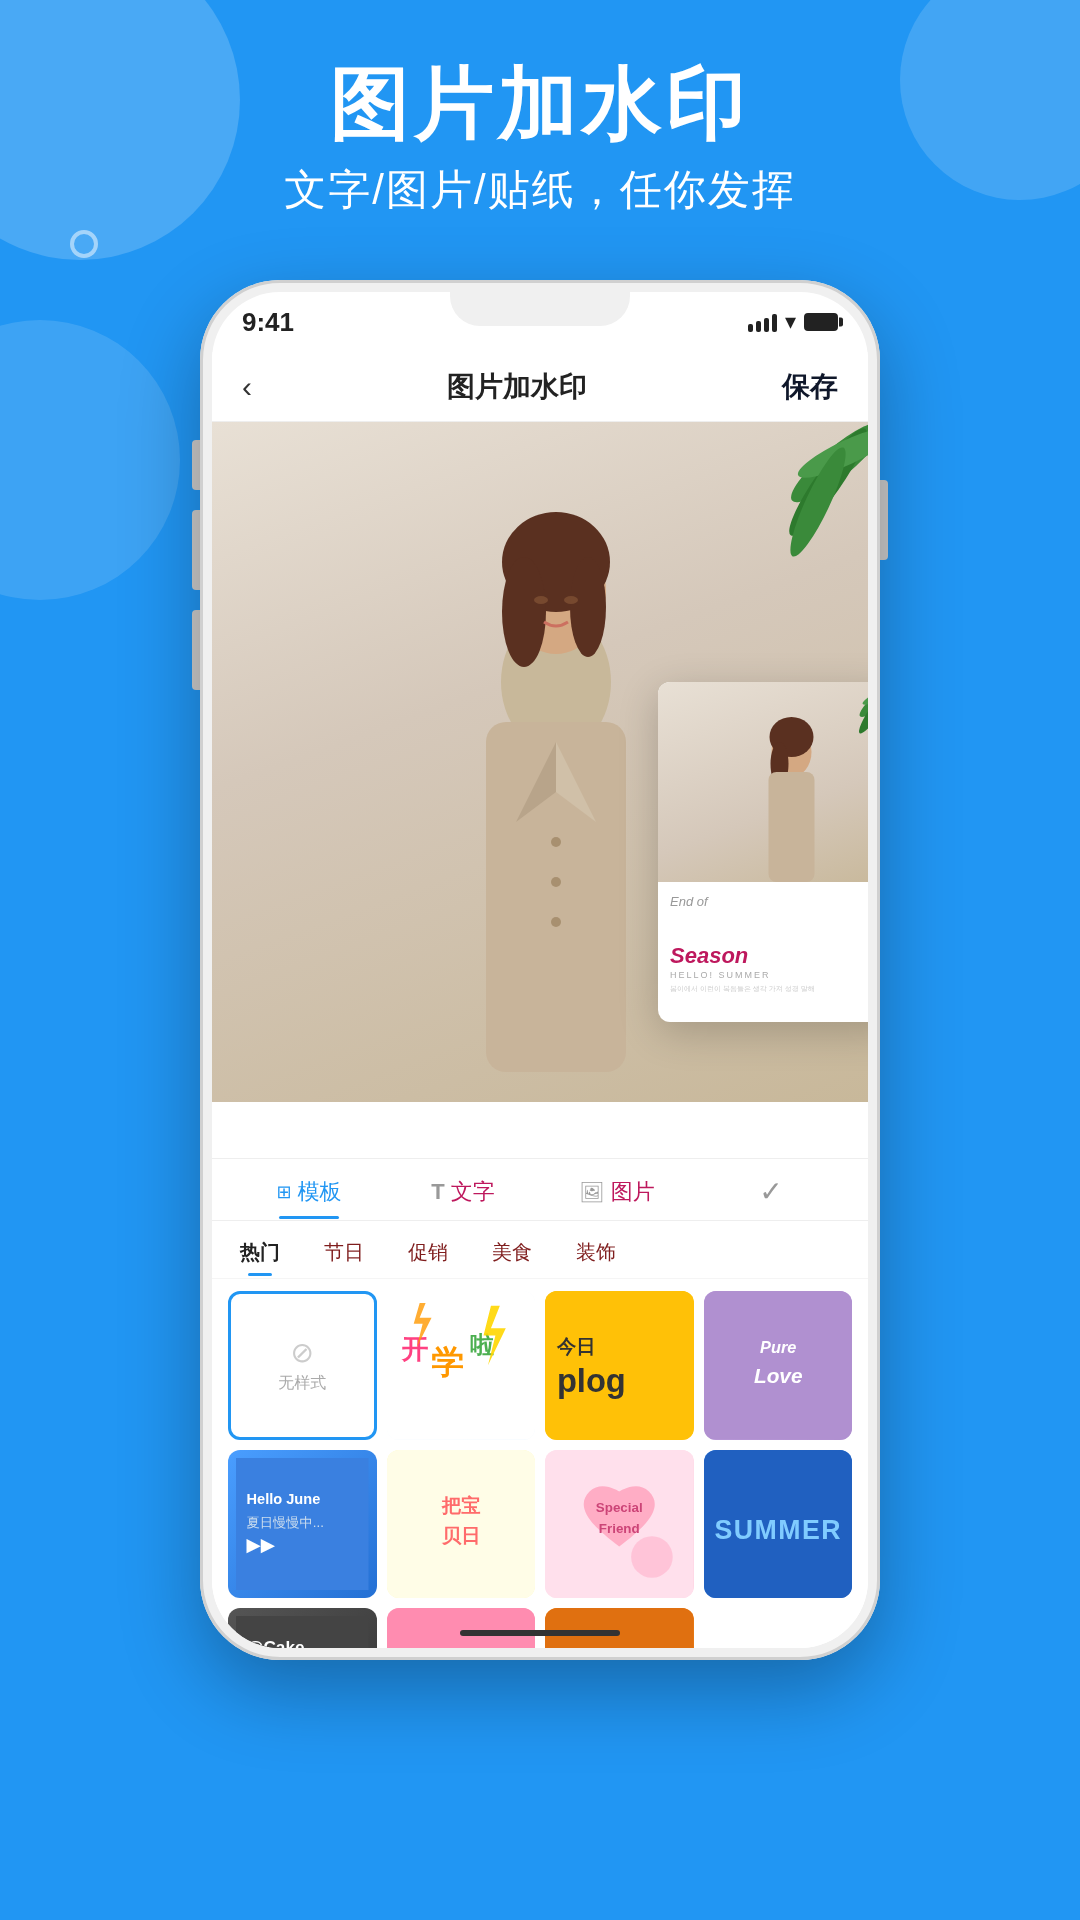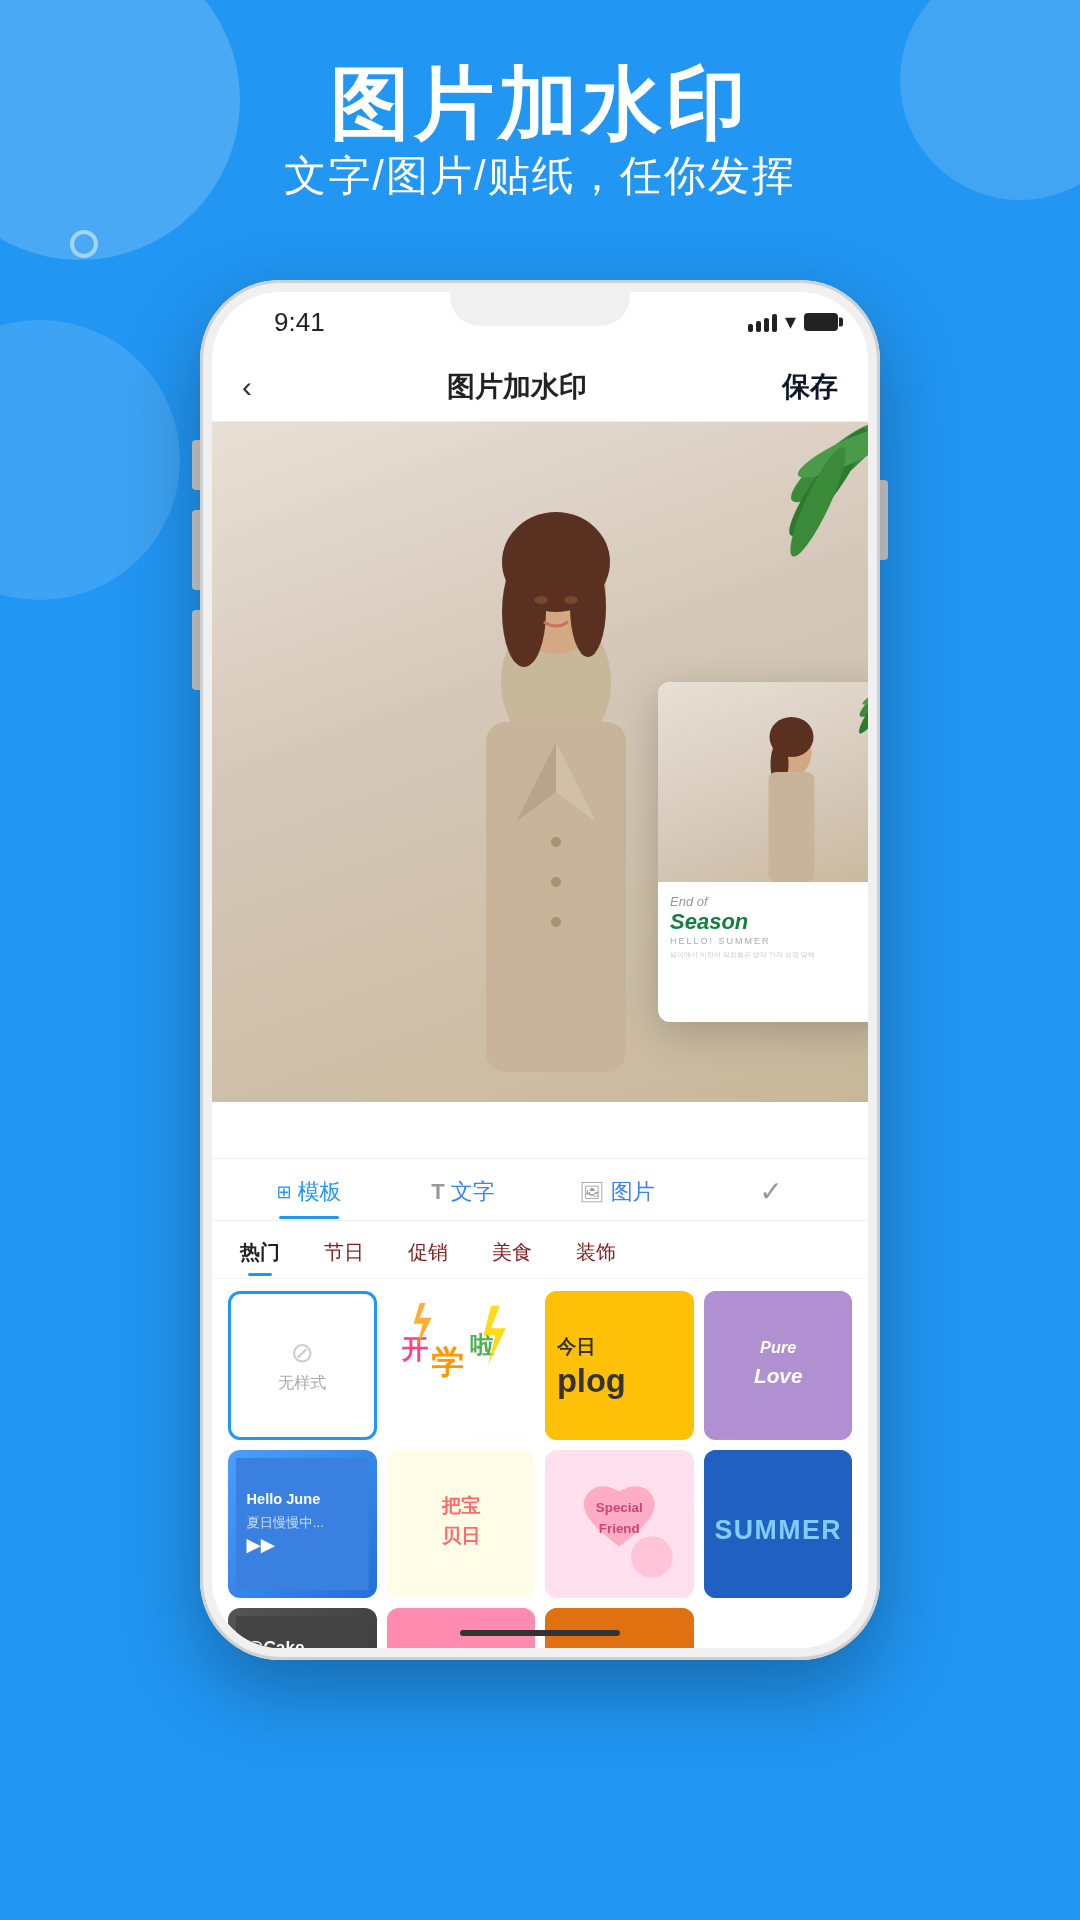--- a/index.html
+++ b/index.html
@@ -63,20 +63,21 @@
       font-size: 80px;
       font-weight: 900;
       color: #fff;
       letter-spacing: 4px;
       line-height: 1.1;
     }
     .header-subtitle {
       font-size: 42px;
       color: #fff;
       font-weight: 400;
+      margin-top: 14px;
       letter-spacing: 2px;
     }
 
     
     .phone-container {
       position: absolute;
       top: 280px;
       left: 50%;
       transform: translateX(-50%);
       width: 680px;
@@ -123,23 +124,22 @@
       top: 0; left: 0; right: 0;
       height: 60px;
       display: flex;
       align-items: center;
       justify-content: space-between;
       padding: 0 30px;
       z-index: 50;
     }
     .status-time {
       font-size: 26px;
-      font-weight: 400;
+      font-weight: 700;
       color: #222;
-      margin-left: 32px;
     }
     .status-icons {
       display: flex;
       align-items: center;
       gap: 8px;
     }
     .signal-bars {
       display: flex;
       align-items: flex-end;
       gap: 3px;
@@ -267,22 +267,23 @@
     .card-title-1 {
       font-style: italic;
       font-size: 13px;
       color: #999;
       line-height: 1.2;
     }
     .card-title-2 {
       font-style: italic;
       font-size: 22px;
       font-weight: 700;
-      color: #15803d;
+      color: #be185d;
       line-height: 1.1;
+      margin-top: 34px;
     }
     .card-subtitle {
       font-size: 9px;
       color: #aaa;
       letter-spacing: 2px;
       margin-top: 2px;
     }
     .card-desc {
       font-size: 7px;
       color: #ccc;
@@ -330,21 +331,21 @@
       background: #2196F3;
       border-radius: 2px;
     }
     .tab-icon-label {
       display: flex;
       align-items: center;
       gap: 6px;
     }
     .tab-label {
       font-size: 22px;
-      color: #3b82f6;
+      color: #be185d;
       font-weight: 500;
     }
     .tab-icon {
       font-size: 20px;
       color: #999;
     }
     .tab-item.active .tab-icon {
       color: #2196F3;
     }
     .check-mark {

